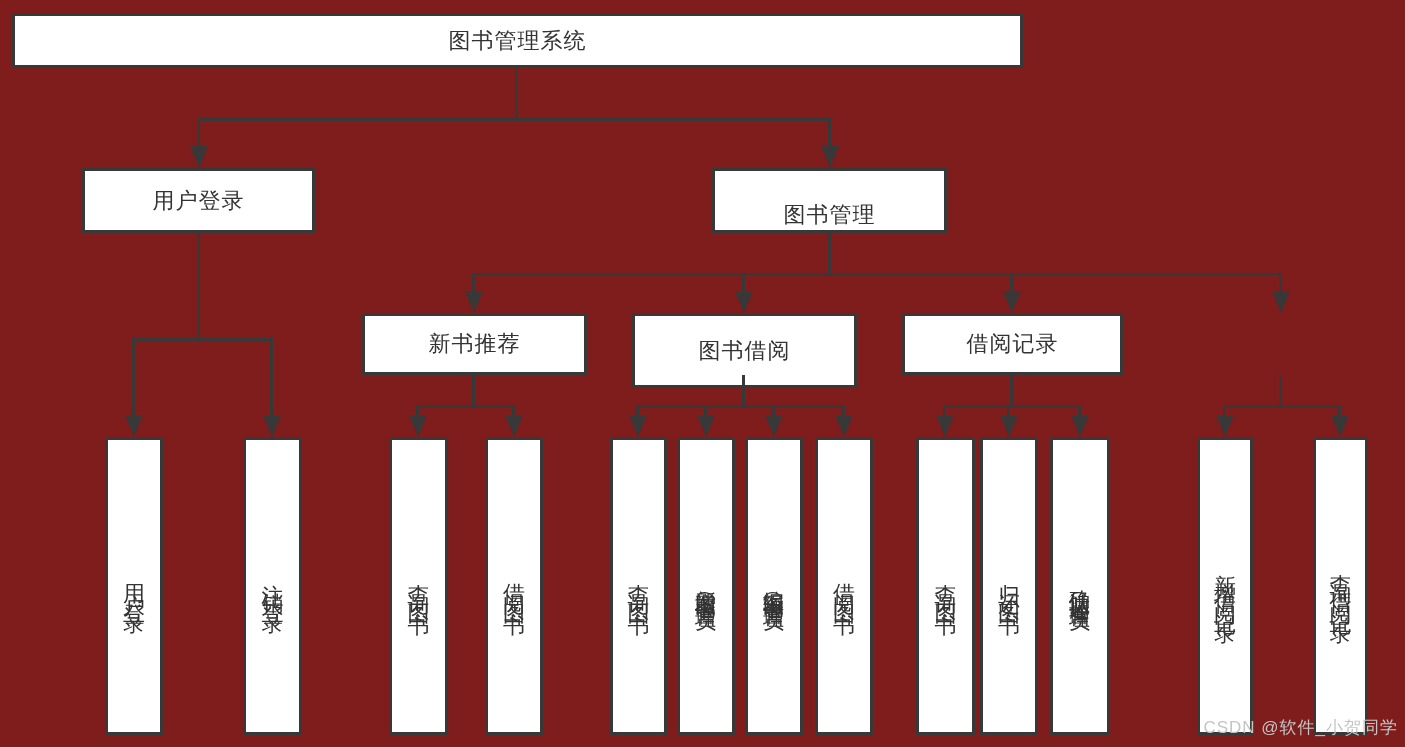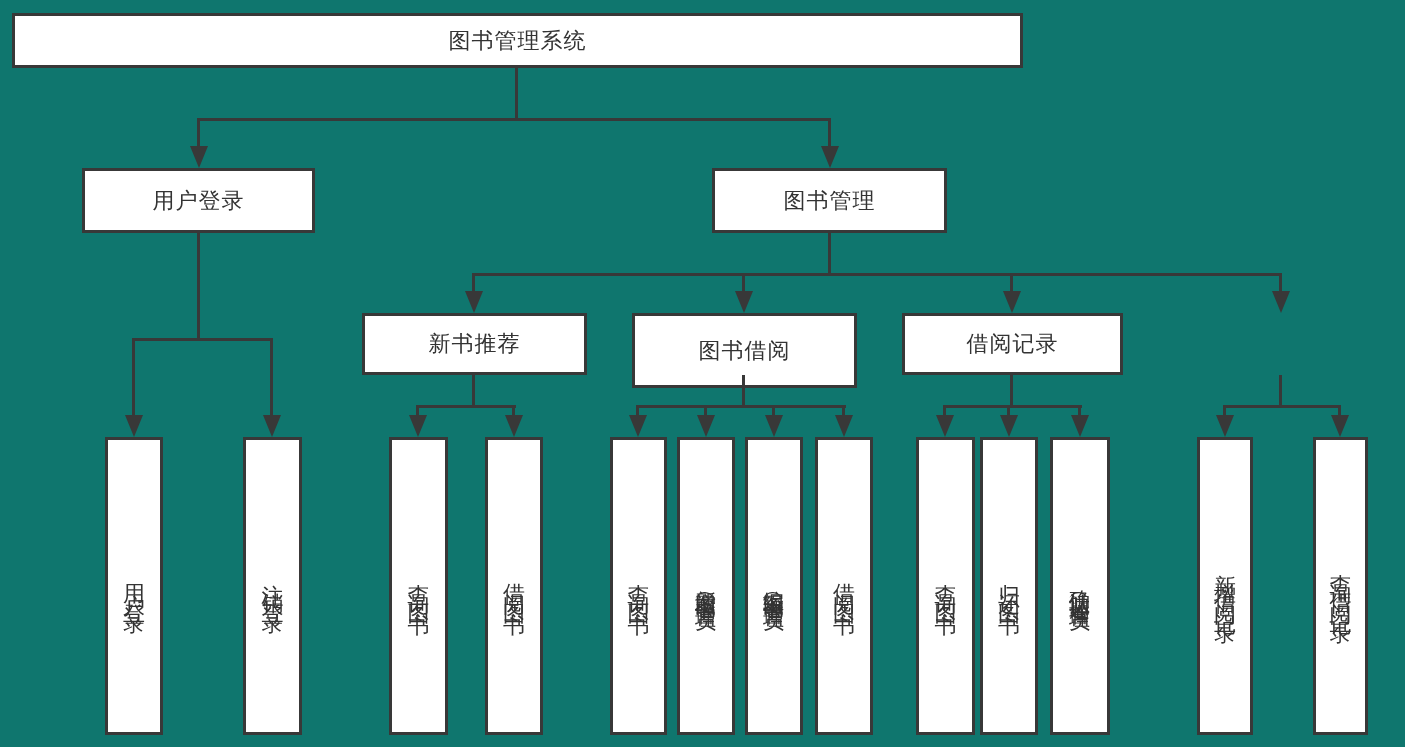--- a/index.html
+++ b/index.html
@@ -1,17 +1,17 @@
 <!DOCTYPE html>
 <html><head>
 <meta charset="utf-8">
 <style>
   html,body{margin:0;padding:0;background:#ffffff;}
   .canvas{
-    position:relative;width:1405px;height:747px;background:#0f766e;overflow:hidden;
+    position:relative;width:1405px;height:747px;background:#7f1d1d;overflow:hidden;
     font-family:"Liberation Sans","DejaVu Sans",sans-serif;color:#333333;
   }
   .node{
     position:absolute;box-sizing:border-box;border:3px solid #383838;background:#ffffff;
     display:flex;align-items:center;justify-content:center;
     font-size:22px;letter-spacing:1px;color:#333333;
   }
   .leaf{
     position:absolute;box-sizing:border-box;border:3px solid #383838;background:#ffffff;
     display:flex;align-items:center;justify-content:center;top:437px;height:298px;
@@ -39,21 +39,21 @@
 
 <div class="canvas">
 
   <div class="node" style="left:12px;top:13px;width:1011px;height:55px;">
     <span>图书管理系统</span>
   </div>
 
   <div class="node" style="left:82px;top:168px;width:233px;height:65px;">
     <span>用户登录</span>
   </div>
-  <div class="node" style="left:712px;top:168px;width:235px;height:65px;">
+  <div class="node" style="left:712px;top:168px;width:235px;height:65px;align-items:flex-end;">
     <span>图书管理</span>
   </div>
 
   <div class="node" style="left:362px;top:313px;width:225px;height:62px;">
     <span>新书推荐</span>
   </div>
   <div class="node" style="left:632px;top:313px;width:225px;height:75px;">
     <span>图书借阅</span>
   </div>
   <div class="node" style="left:902px;top:313px;width:221px;height:62px;">
@@ -156,14 +156,15 @@
   <div class="vline" style="left:1078px;top:405px;height:15px;"></div>
   <div class="arrow" style="left:1071px;top:415px;"></div>
 
   <div class="vline" style="left:1279px;top:375px;height:33px;"></div>
   <div class="hline" style="left:1223px;top:405px;width:118px;"></div>
   <div class="vline" style="left:1223px;top:405px;height:15px;"></div>
   <div class="arrow" style="left:1216px;top:415px;"></div>
   <div class="vline" style="left:1338px;top:405px;height:15px;"></div>
   <div class="arrow" style="left:1331px;top:415px;"></div>
 
+  <div class="watermark">CSDN @软件_小贺同学</div>
 
 </div>
 
 </body></html>

